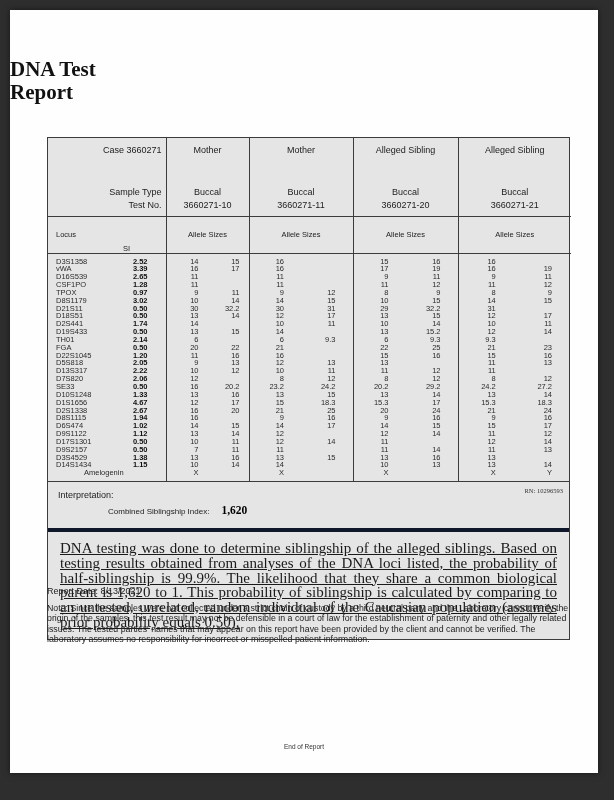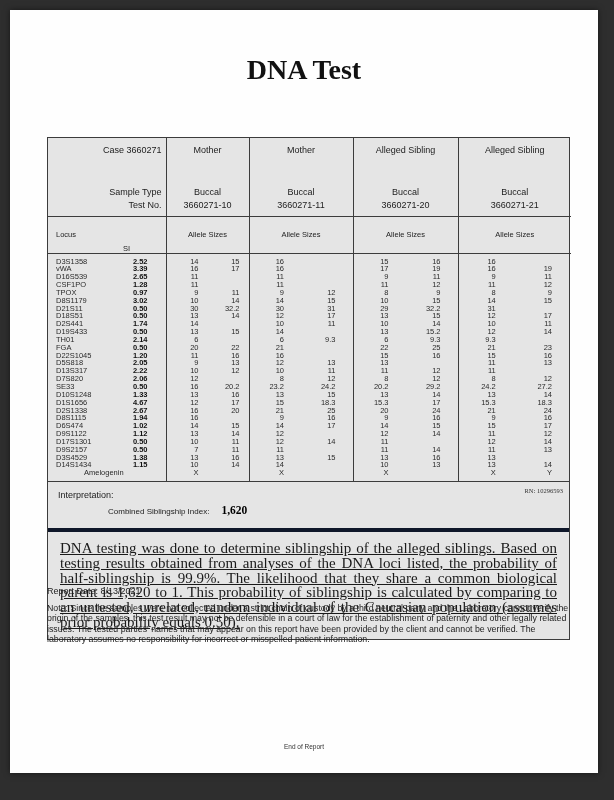--- a/index.html
+++ b/index.html
@@ -12,23 +12,22 @@
     overflow:hidden;
   }
   .page {
     position:absolute; left:10px; top:10px;
     width:588px; height:763px;
     background:#fefefe;
     box-shadow:0 0 6px rgba(0,0,0,.5);
   }
   .title {
     position:absolute; top:48px; left:0; width:100%;
-    text-align:center;
     font-family:"Liberation Serif", serif;
-    font-weight:bold; font-size:28px; line-height:23px;
+    font-weight:bold; font-size:21px; line-height:23px;
     color:#111;
   }
   .refno {
     position:absolute; top:126px; right:28px;
     font-size:8px; color:#222;text-align:right;
   }
   .doc-box {
     position:absolute; left:37px; top:127px; width:523px;
     border:1px solid #3c3c3c;
     background:#e5e5e5;
@@ -81,20 +80,21 @@
   .note-text { position:absolute; left:37px; top:593px; width:524px; font-size:8.8px; line-height:10.4px; color:#222; }
   .end-of-report { position:absolute; left:0; top:733px; width:100%; text-align:center; font-size:6.5px; color:#333; }
 </style>
 </head>
 <body>
 
 <div class="page">
 
   <div class="title">
     <div>DNA Test</div>
+    <div>Report</div>
   </div>
 
   <div class="refno">Ref No. NU8101</div>
 
   <div class="doc-box">
 
     <table class="report-table">
       <colgroup>
         <col class="c1">
           <col class="c2">

